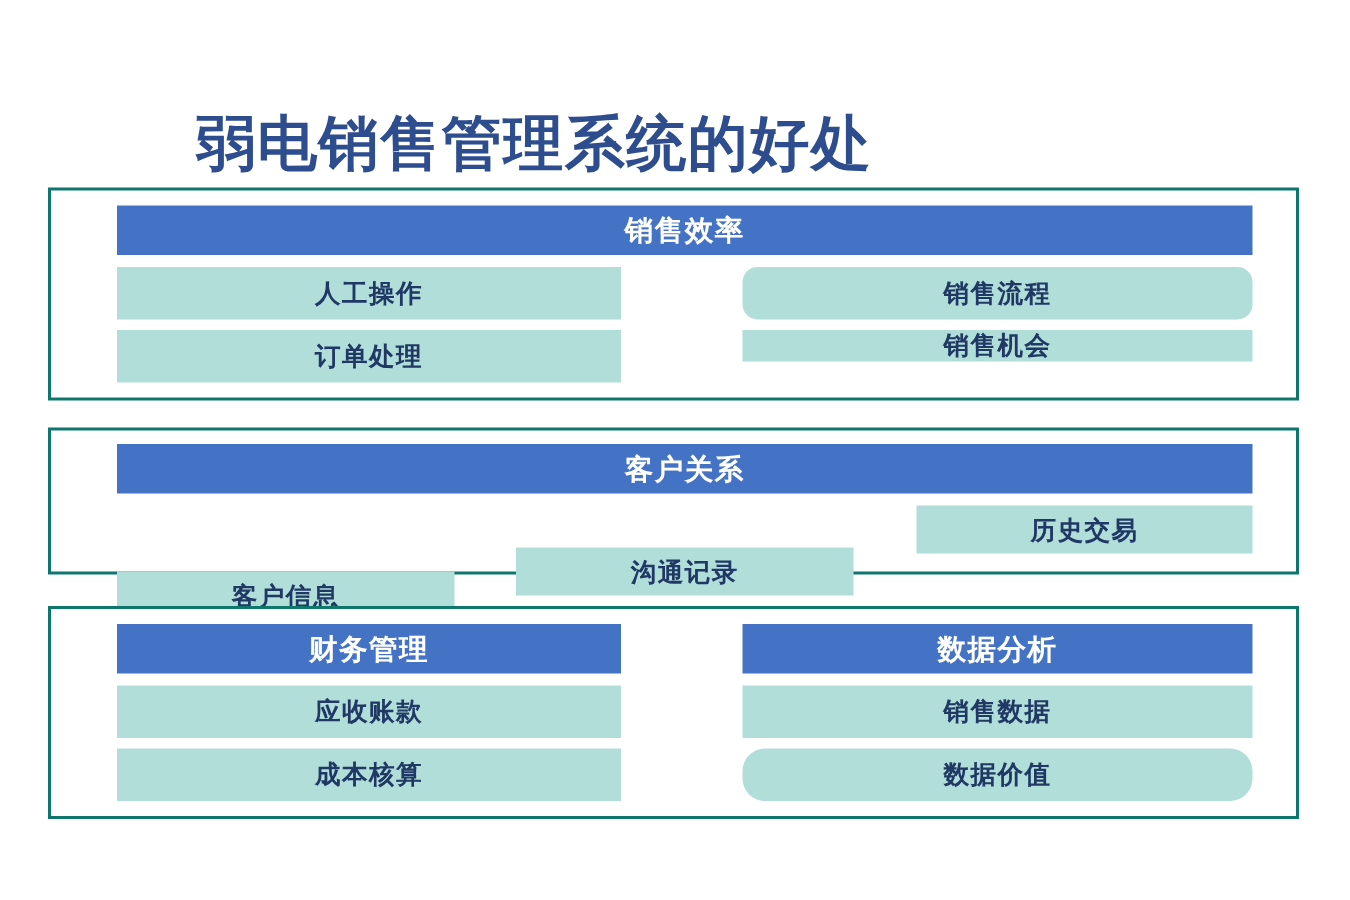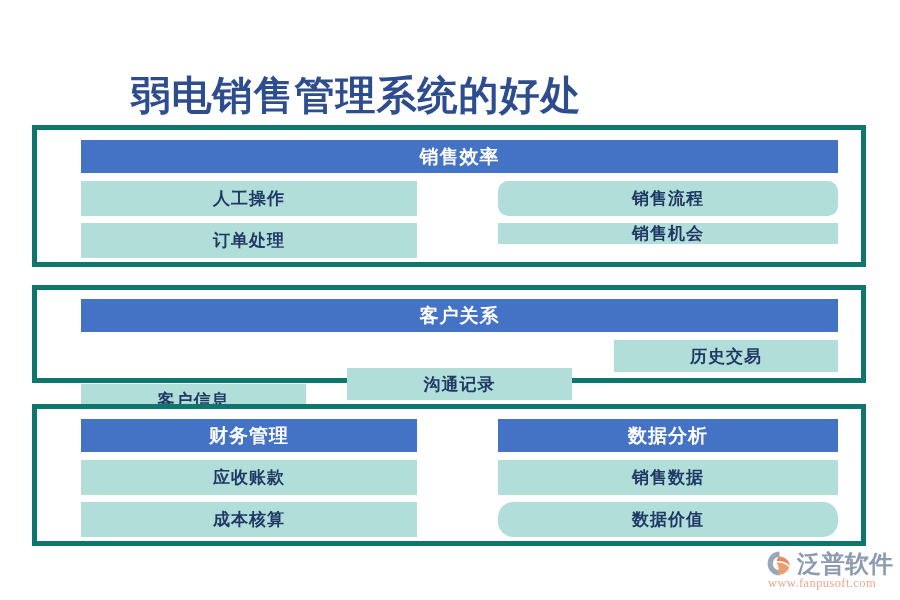--- a/index.html
+++ b/index.html
@@ -36,21 +36,21 @@
     font-family: "Liberation Serif", "DejaVu Serif", serif;
     white-space: nowrap;
   }
 
   
   .section {
     position: absolute;
     left: 32px;
     width: 834px;           
     box-sizing: border-box;
-    border: 5px solid #0f766e;
+    border: 2px solid #0f766e;
     background: #ffffff;
   }
   #section-0 { top: 125px;  height: 142px; }
   #section-1 { top: 285px;  height: 98px;  }
   #section-2 { top: 404px;  height: 142px; }
 
   .section-inner {
     position: relative;
     width: 100%;
     height: 100%;
@@ -172,27 +172,14 @@
     <div class="section-inner">
       <div class="blk hdr" id="s2-h0">财务管理</div>
       <div class="blk hdr" id="s2-h1">数据分析</div>
       <div class="blk item" id="s2-a0">应收账款</div>
       <div class="blk item" id="s2-a1">成本核算</div>
       <div class="blk item" id="s2-b0">销售数据</div>
       <div class="blk item" id="s2-b1">数据价值</div>
     </div>
   </div>
 
-  <div class="logo">
-    <div class="logo-row">
-      <span class="logo-mark">
-        <svg viewBox="0 0 28 27" width="28" height="27" aria-hidden="true">
-          <path d="M13.5 1.5 C6.8 1.5 1.6 7.0 1.6 13.6 C1.6 20.2 6.8 25.5 13.5 25.5 L13.5 20.2 C9.7 20.2 6.8 17.3 6.8 13.6 C6.8 9.9 9.7 6.8 13.5 6.8 Z" fill="#9AA7B8"></path>
-          <path d="M13.0 6.6 C18.6 6.6 23.2 10.6 24.2 15.9 C20.6 12.3 16.0 10.6 10.6 11.2 C10.9 9.2 11.7 7.6 13.0 6.6 Z" fill="#E88A5E"></path>
-          <path d="M10.4 12.6 C15.6 12.2 20.0 13.9 23.4 17.4 C21.4 21.9 17.0 24.9 12.0 24.7 C13.2 20.2 13.0 16.1 10.4 12.6 Z" fill="#E8A06E"></path>
-        </svg>
-      </span>
-      <span class="logo-name">泛普软件</span>
-    </div>
-    <div class="logo-url">www.fanpusoft.com</div>
-  </div>
 
 </div>
 
 </body></html>

